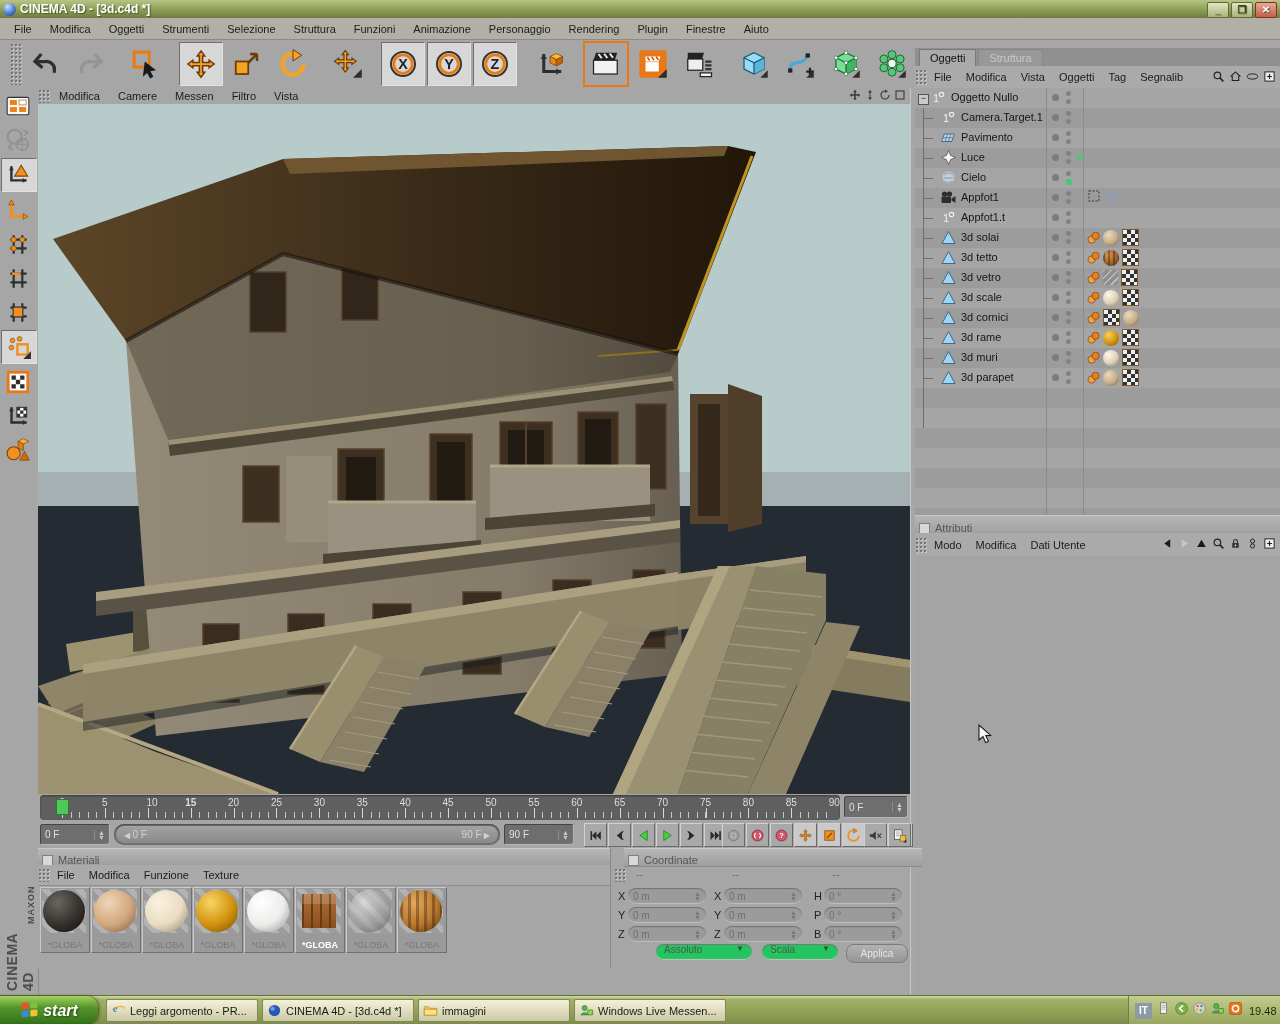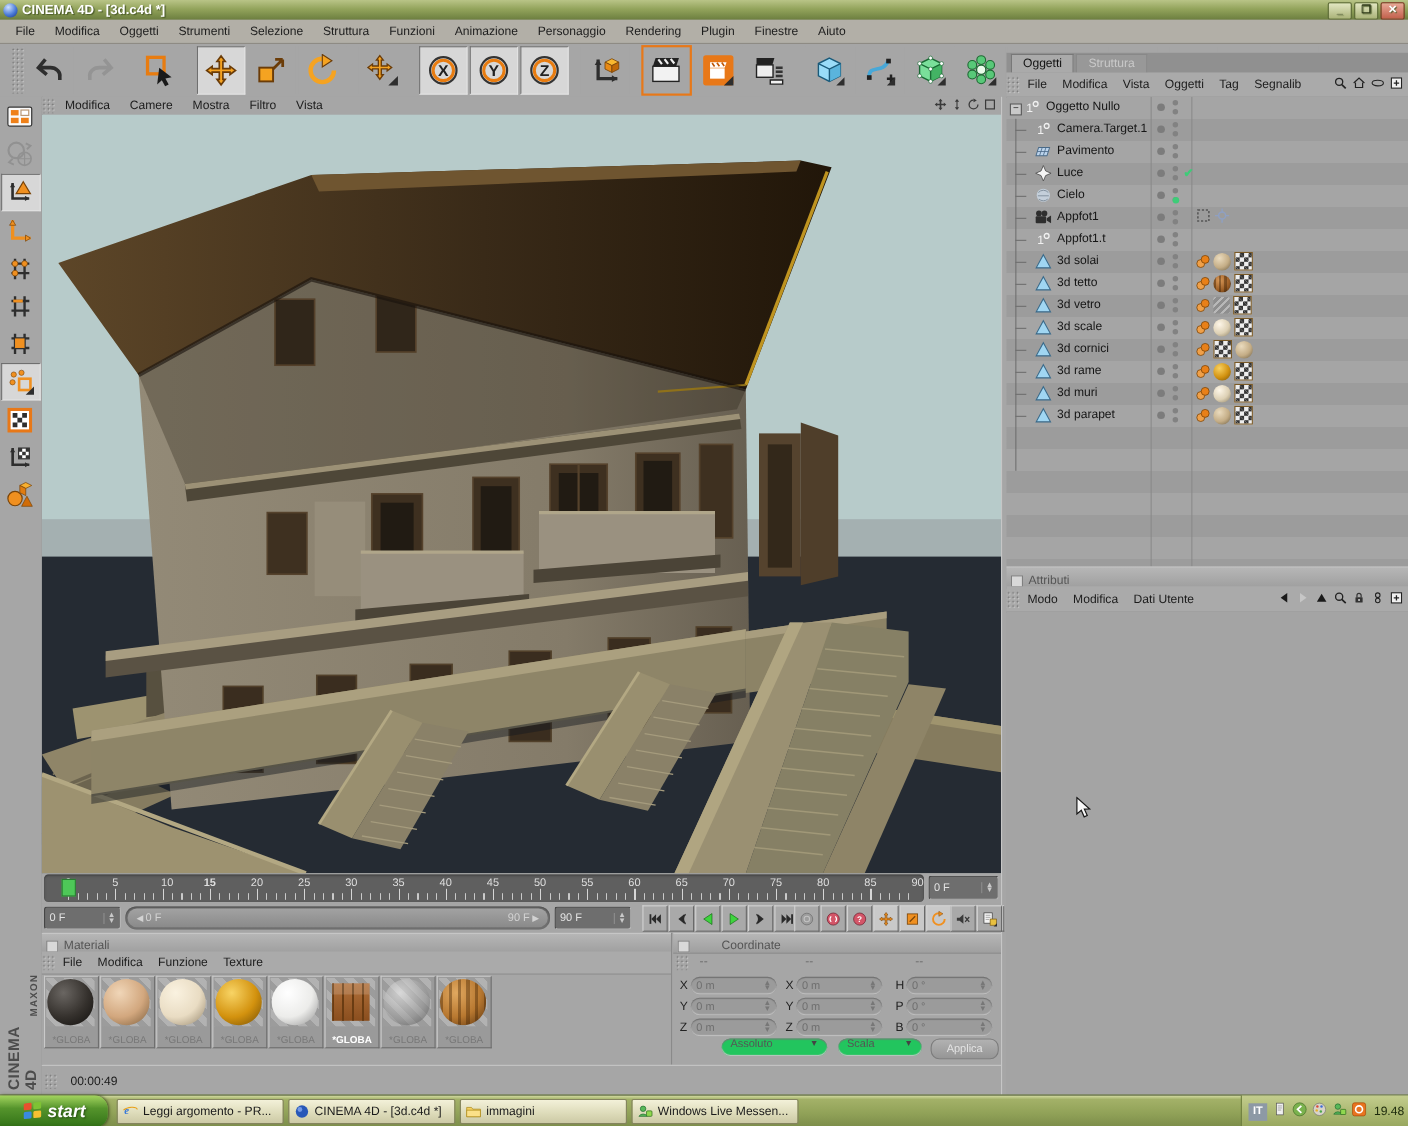--- a/index.html
+++ b/index.html
@@ -507,21 +507,21 @@
   <div id="brand" class="abs">
     <span class="b2">CINEMA 4D</span>
       <span class="b1">MAXON</span>
   </div>
 
   <div id="vpheader" class="abs">
     <span class="handle" style="height:14px"></span>
     <span id="vpmenuitems" style="display:flex">
         <span class="mitem">Modifica</span>
         <span class="mitem">Camere</span>
-        <span class="mitem">Mostra</span>
+        <span class="mitem">Messen</span>
         <span class="mitem">Filtro</span>
         <span class="mitem">Vista</span>
       </span>
     <span class="vpnav" id="vpnav">
         <span><svg viewBox="0 0 24 24">
             <path d="M8 1 L10.5 4 H9 V7 H12 V5.5 L15 8 L12 10.5 V9 H9 V12 H10.5 L8 15 L5.5 12 H7 V9 H4 V10.5 L1 8 L4 5.5 V7 H7 V4 H5.5 Z" fill="#3a3a3a" transform="scale(1.5)"></path>
           </svg></span>
         <span><svg viewBox="0 0 24 24">
             <path d="M12 2 l4 5 h-8 z M12 22 l-4 -5 h8 z M11 7 h2 v10 h-2 z" fill="#3a3a3a"></path>
           </svg></span>
@@ -1197,21 +1197,21 @@
         <div class="mcell">
           <div class="mthumb">
             <div class="mball" style="background:repeating-linear-gradient(90deg, rgba(60,30,0,0.38) 0 3px, transparent 3px 8px), radial-gradient(circle at 35% 30%, #e0a860, #b87830 55%, #5a3410)"></div>
           </div>
           <div class="mlabel">*GLOBA</div>
         </div>
       </div>
   </div>
 
   <div id="coords" class="abs">
-    <div class="ptitle" style="position:absolute;left:0;top:0;width:298px;height:17px;gap:24px;">
+    <div class="ptitle" style="position:absolute;left:12px;top:0;width:298px;height:17px;">
       <span class="chk"></span>
       <span>Coordinate</span>
     </div>
     <span class="handle" style="position:absolute;left:2px;top:20px;height:14px;"></span>
     <div id="coordbody">
         <span class="chead" style="left:24px">--</span>
         <span class="chead" style="left:120px">--</span>
         <span class="chead" style="left:220px">--</span>
         <span class="clabel" style="left:6px;top:42px">X</span>
         <span class="cfield" style="left:16px;top:40px">
@@ -1263,24 +1263,20 @@
       <span>Assoluto</span>
         <span class="arr">▼</span>
     </div>
     <div class="cdrop" style="left:150px;top:96px;width:76px;">
       <span>Scala</span>
         <span class="arr">▼</span>
     </div>
     <div id="applybtn">Applica</div>
   </div>
 
-  <div id="statusbar" class="abs">
-    <span class="handle" style="height:14px;margin-left:2px;"></span>
-    <span style="margin-left:12px">00:00:49</span>
-  </div>
 
   <div id="taskbar" class="abs">
     <div id="startbtn">
       <svg viewBox="0 0 24 24" width="19" height="19">
         <g transform="skewY(-6)">
             <rect x="2" y="3" width="9" height="8" rx="1.5" fill="#e8502e"></rect>
             <rect x="13" y="3" width="9" height="8" rx="1.5" fill="#7ec234"></rect>
             <rect x="2" y="13" width="9" height="8" rx="1.5" fill="#3a8ae0"></rect>
             <rect x="13" y="13" width="9" height="8" rx="1.5" fill="#f6c032"></rect>
           </g>

